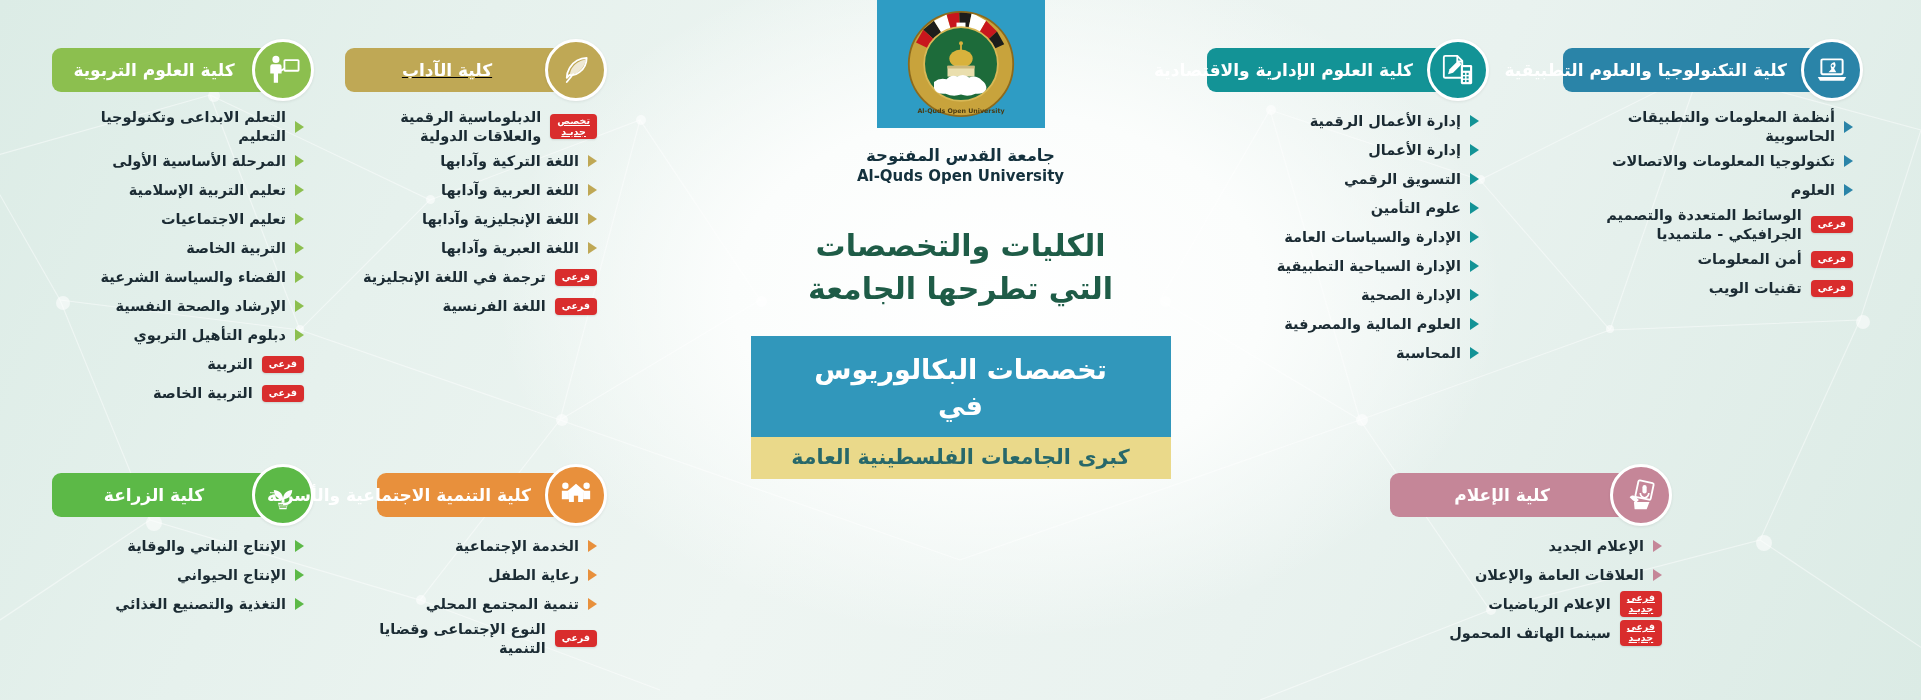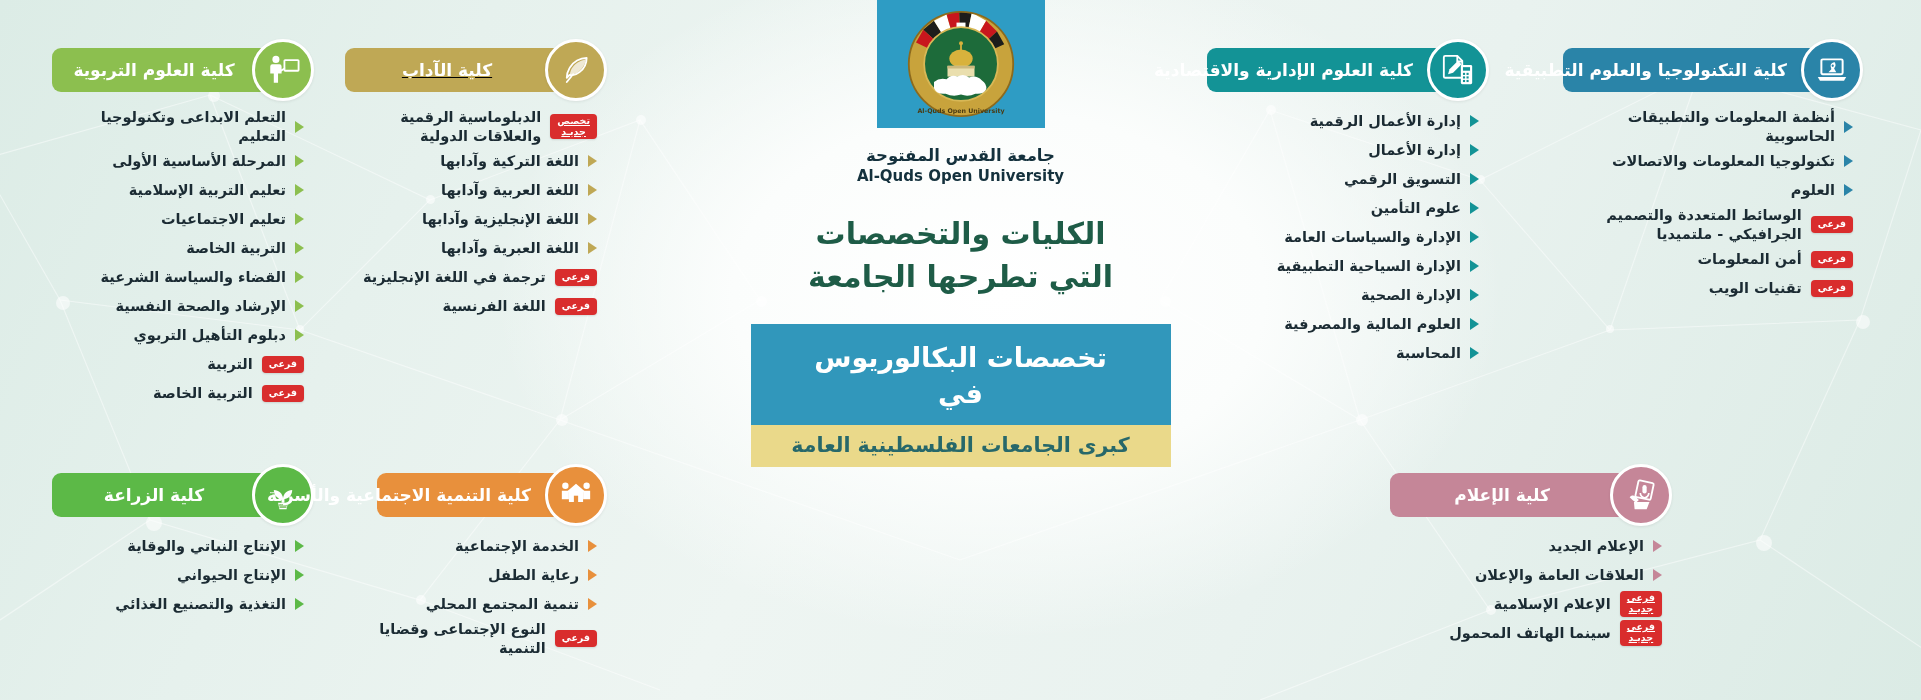--- a/index.html
+++ b/index.html
@@ -133,21 +133,21 @@
   .uni-en{
     margin-top:2px;
     font-size:15px;
     font-weight:bold;
     color:#14313d;
     direction:ltr;
     font-family:"DejaVu Sans","Liberation Sans",sans-serif;
   }
 
   .big-head{
-    margin-top:28px;
+    margin-top:40px;
     font-size:30px;
     font-weight:bold;
     color:#1e5c47;
     line-height:1.42;
   }
 
   .banner{ margin-top:26px; width:420px; }
   .banner-top{
     background:#3197bb;
     color:#ffffff;
@@ -548,21 +548,21 @@
           <span class="bullet point-right" style="color: rgb(197, 134, 152);"></span>
           <span class="prog-name">الإعلام الجديد</span>
         </li>
         <li class="prog">
           <span class="bullet point-right" style="color: rgb(197, 134, 152);"></span>
           <span class="prog-name">العلاقات العامة والإعلان</span>
         </li>
         <li class="prog">
           <span class="tag two-line" style="background: rgb(217, 45, 45);">فرعي
 جديـد</span>
-          <span class="prog-name">الإعلام الإسلامية</span>
+          <span class="prog-name">الإعلام الرياضيات</span>
         </li>
         <li class="prog">
           <span class="tag two-line" style="background: rgb(217, 45, 45);">فرعي
 جديـد</span>
           <span class="prog-name">سينما الهاتف المحمول</span>
         </li>
       </ul>
     </div>
 
 </div>

